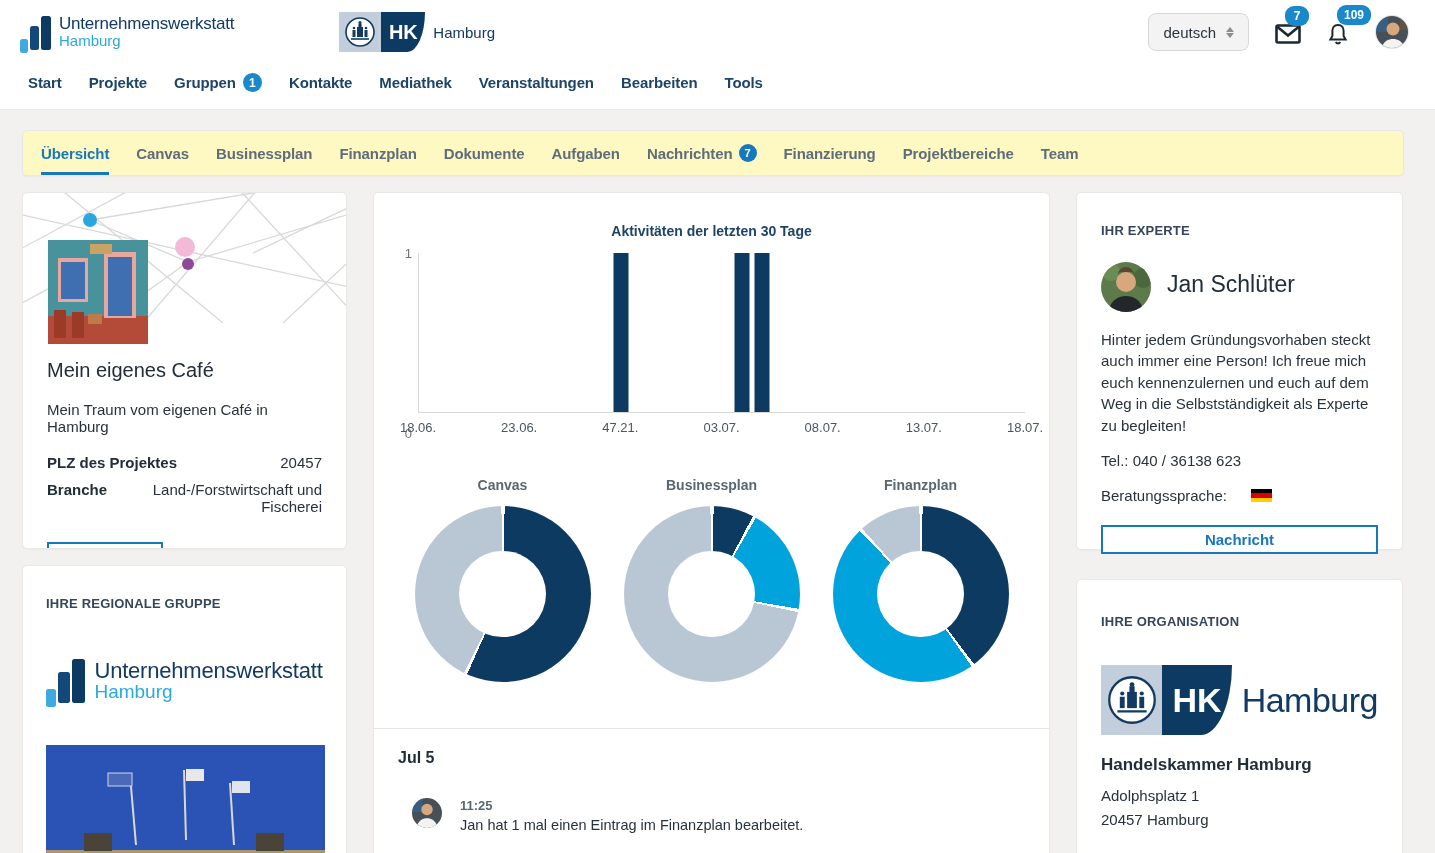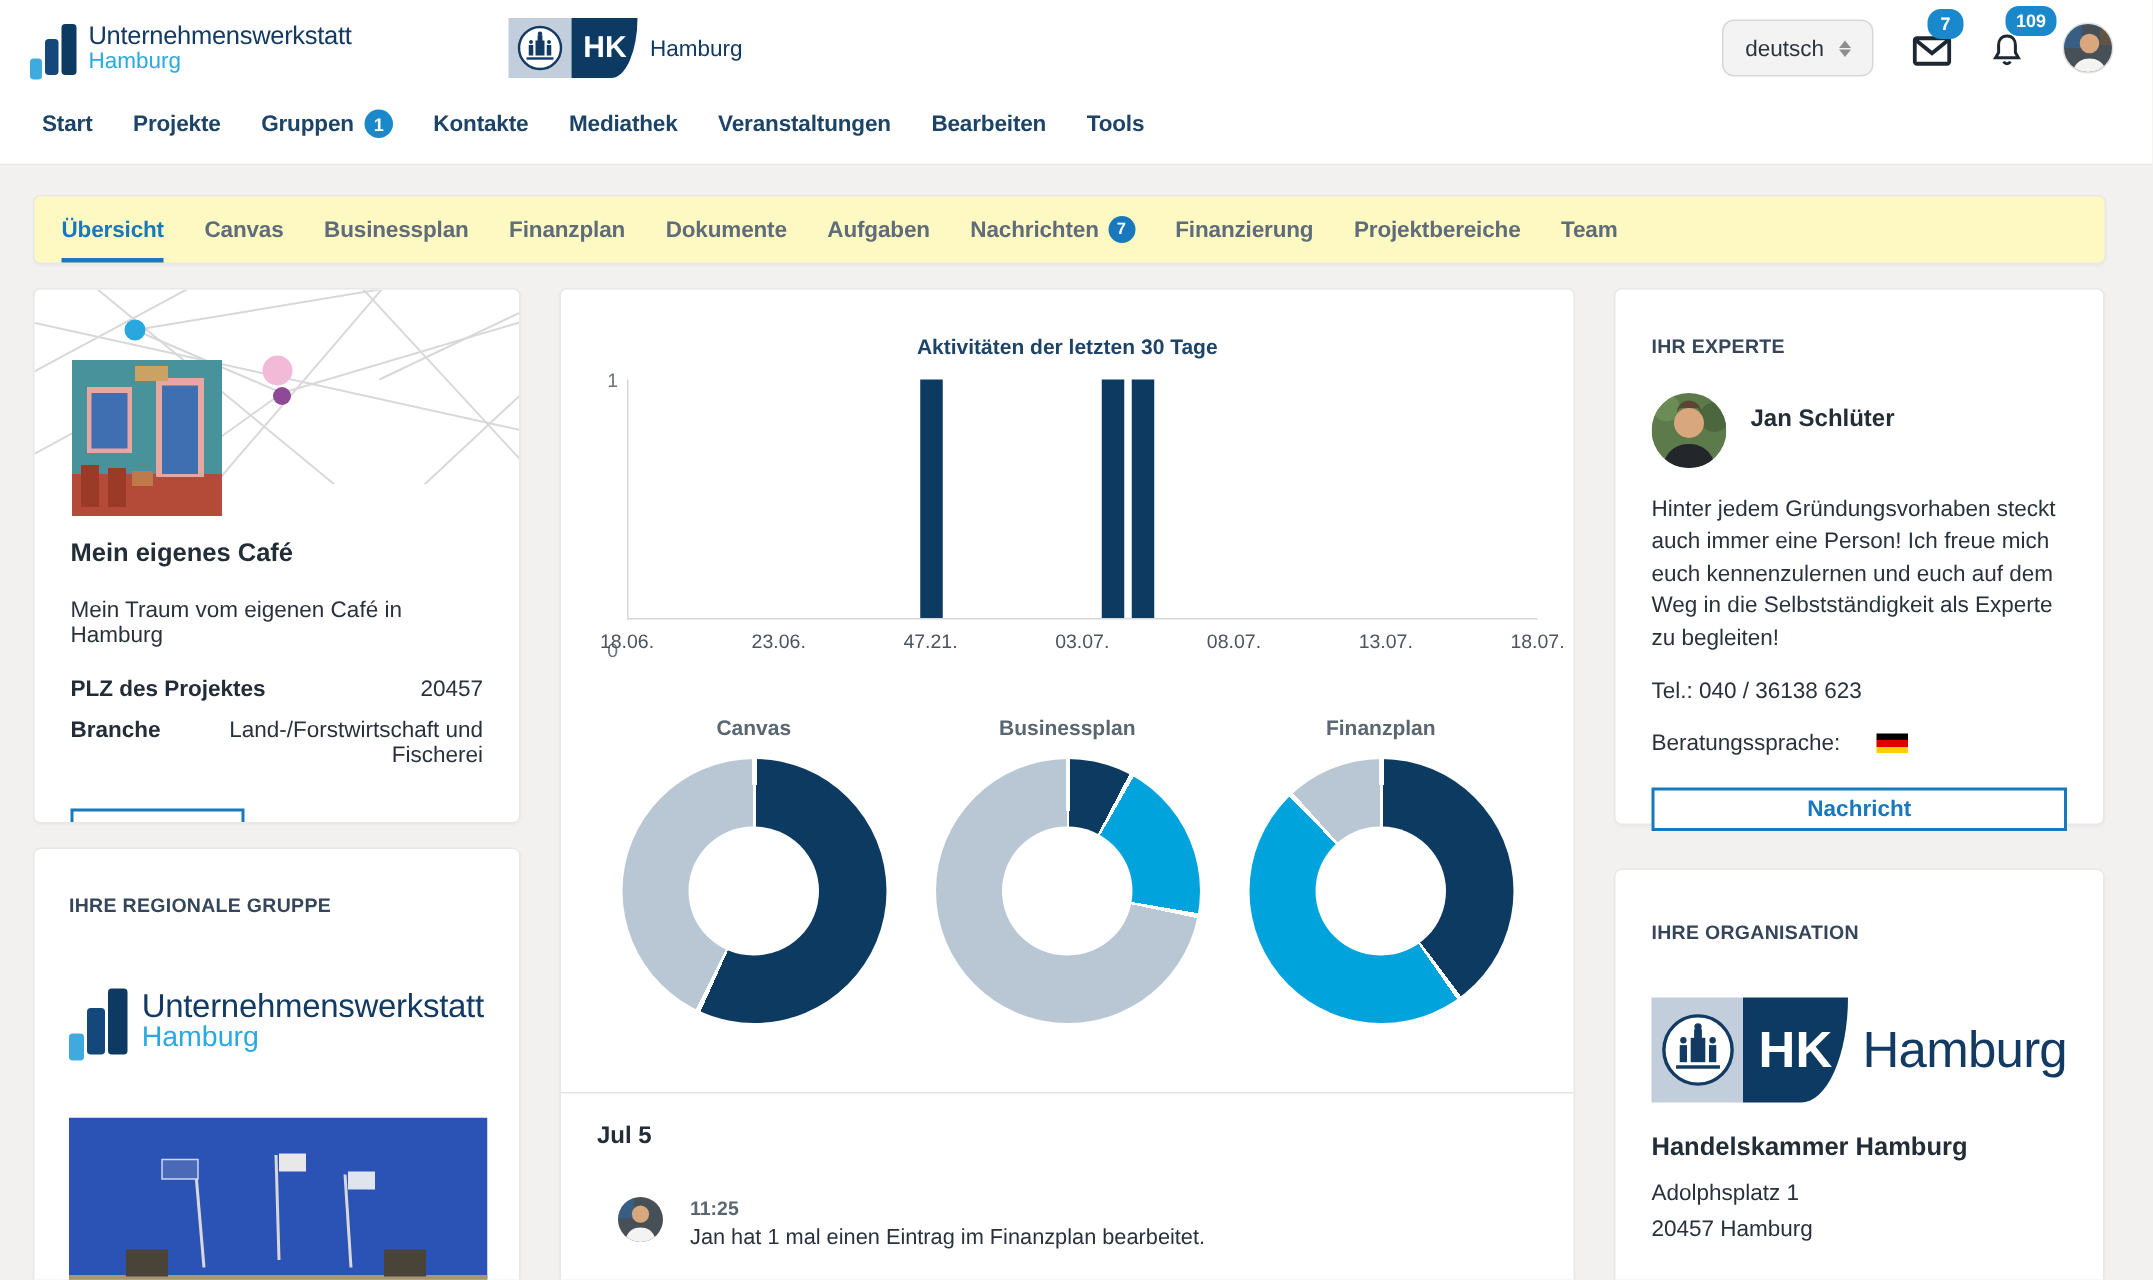--- a/index.html
+++ b/index.html
@@ -50,21 +50,21 @@
   .grid { display:grid; grid-template-columns:325px 677px 327px; column-gap:26px; align-items:start; }
   .col { display:flex; flex-direction:column; gap:16px; }
   .col-right { gap:29px; }
   .card { background:#fff; border:1px solid #e8e8e6; border-radius:5px; box-shadow:0 1px 2px rgba(0,0,0,.03); }
 
   
   .project-card { height:357px; position:relative; overflow:hidden; }
   .project-banner { height:130px; overflow:hidden; }
   .project-thumb { position:absolute; top:47px; left:25px; width:100px; height:104px; }
   .project-body { padding:36px 24px 0; }
-  .project-title { font-size:17px; font-weight:bold; color:#222d38; }
+  .project-title { font-size:20px; font-weight:normal; color:#222d38; }
   .project-sub { font-size:15px; color:#29323c; margin-top:19px; }
   .meta-row { display:flex; font-size:15px; margin-top:19px; }
   .meta-row + .meta-row { margin-top:10px; }
   .meta-label { font-weight:bold; color:#222d38; }
   .meta-value { color:#29323c; }
   .meta-right { margin-left:auto; }
   .meta-inline { margin-left:22px;text-align:right; }
   .btn-outline { display:inline-flex; align-items:center; justify-content:center; border:2px solid #1878be; color:#1878be; font-weight:bold; font-size:15px; border-radius:0; background:#fff; cursor:pointer; font-family:inherit; }
   .edit-btn { height:31px; padding:0 17px; margin-top:27px; }
 
@@ -101,21 +101,21 @@
   .timeline-day { font-size:16px; font-weight:bold; color:#222d38; margin-top:20px; }
   .timeline-entry { display:flex; gap:18px; margin-top:31px; padding-left:14px; }
   .timeline-avatar { width:30px; height:30px; border-radius:50%; overflow:hidden; flex:none; }
   .timeline-time { font-size:13px; font-weight:bold; color:#5b6770; }
   .timeline-text { font-size:14.5px; color:#29323c; margin-top:4px; }
 
   
   .expert-card { height:358px; padding:30px 24px 0; }
   .expert-head { display:flex; align-items:flex-start; gap:16px; margin-top:24px; }
   .expert-avatar { width:50px; height:50px; border-radius:50%; overflow:hidden; flex:none; }
-  .expert-name { font-size:16px; font-weight:bold; color:#222d38; margin-top:9px; }
+  .expert-name { font-size:23px; font-weight:normal; color:#222d38; margin-top:9px; }
   .expert-bio { font-size:15px; line-height:1.43; color:#29323c; margin-top:17px; }
   .expert-tel { font-size:15px; margin-top:16px; }
   .expert-lang { font-size:15px; margin-top:18px; display:flex; align-items:center; gap:24px; }
   .flag-de { width:21px; height:13px; display:inline-block; background:linear-gradient(#000 0 33.4%, #dd0000 33.4% 66.7%, #ffce00 66.7% 100%); }
   .msg-btn { width:100%; height:29px; margin-top:21px; }
 
   
   .org-card { min-height:276px; padding:34px 24px 0; }
   .org-logo { display:flex; align-items:center; margin-top:36px; }
   .org-crest { width:67px; height:70px; background:#c3cedd; display:flex; align-items:center; justify-content:center; }

